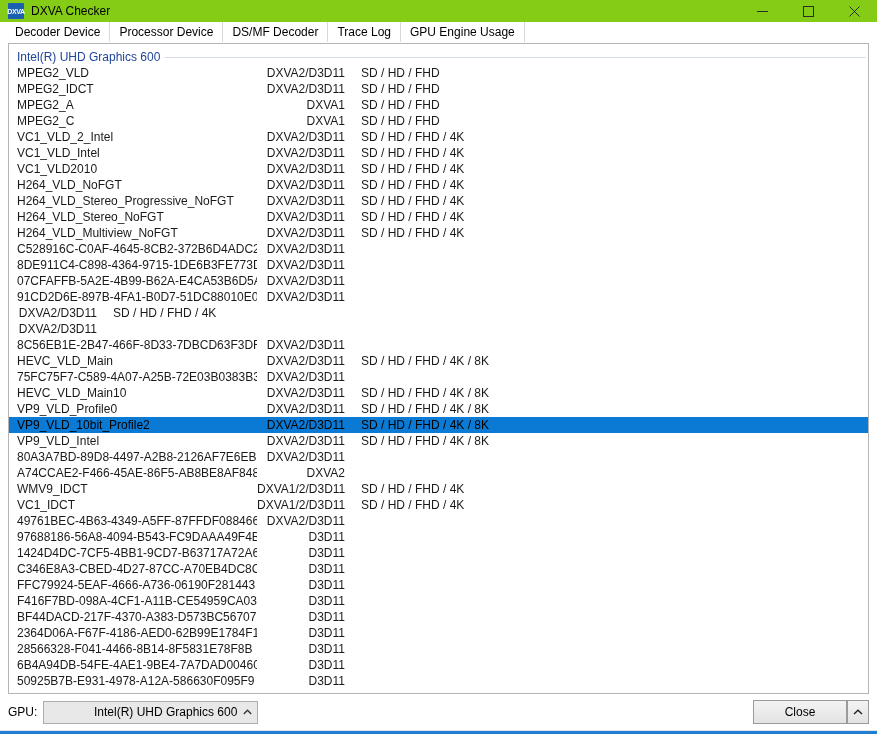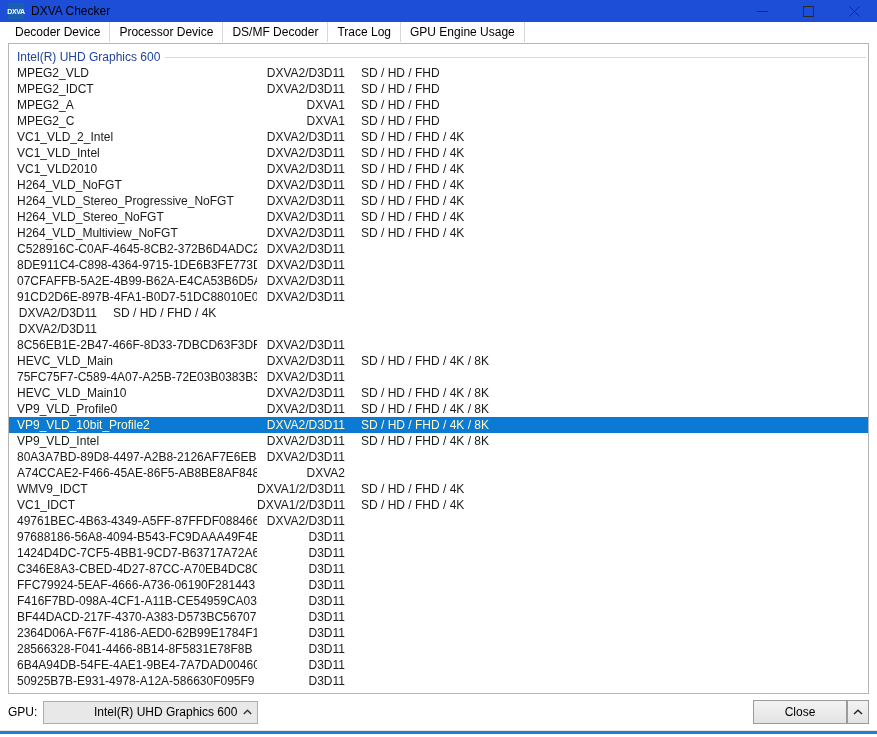--- a/index.html
+++ b/index.html
@@ -24,21 +24,21 @@
     height: 737px;
     background: #ffffff;
     box-sizing: border-box;
     display: flex;
     flex-direction: column;
   }
 
   
   .titlebar {
     height: 22px;
-    background: #1d4ed8;
+    background: #84cc16;
     display: flex;
     align-items: center;
     flex: 0 0 auto;
     position: relative;
   }
   .app-icon {
     width: 16px;
     height: 16px;
     margin-left: 8px;
     margin-right: 7px;
@@ -151,21 +151,21 @@
     height: 16px;
     line-height: 16px;
     align-items: flex-end;
     box-sizing: border-box;
   }
   .row.selected {
     background: #0b7ad4;
   }
   .row.selected .c1,
   .row.selected .c2,
-  .row.selected .c3 { color: #fef9c3; }
+  .row.selected .c3 { color: #000000; }
 
   .c1 {
     width: 248px;
     padding-left: 8px;
     box-sizing: border-box;
     white-space: nowrap;
     overflow: hidden;
     font-size: 12px;
     color: #1a1a1a;
   }

